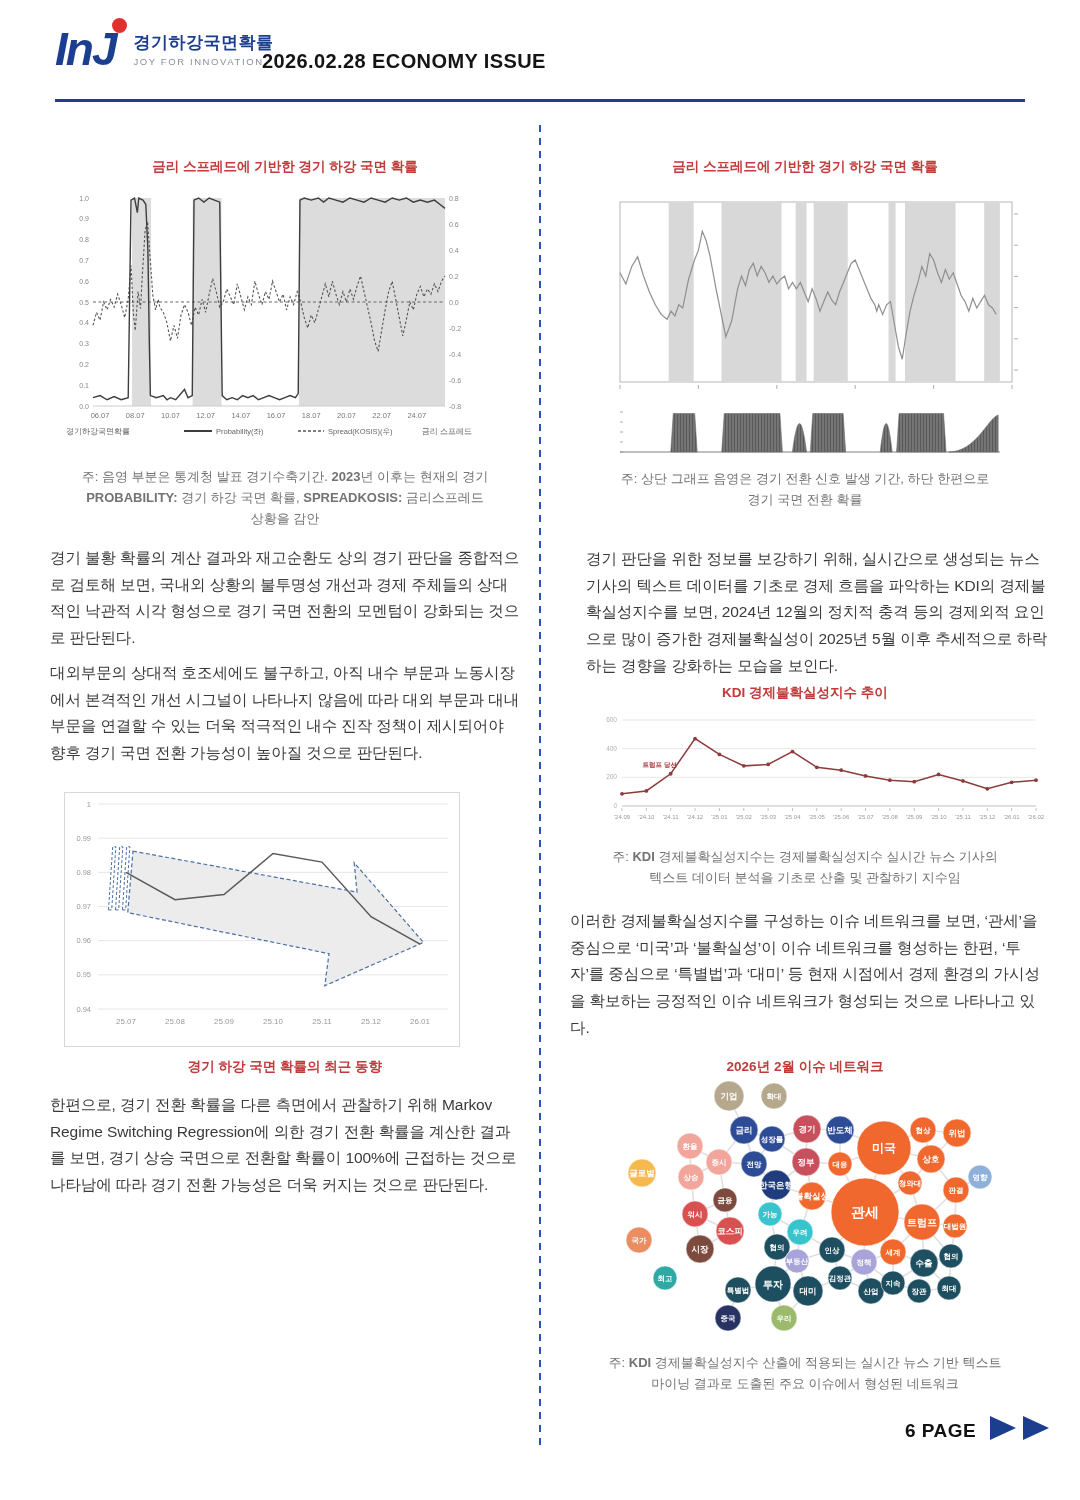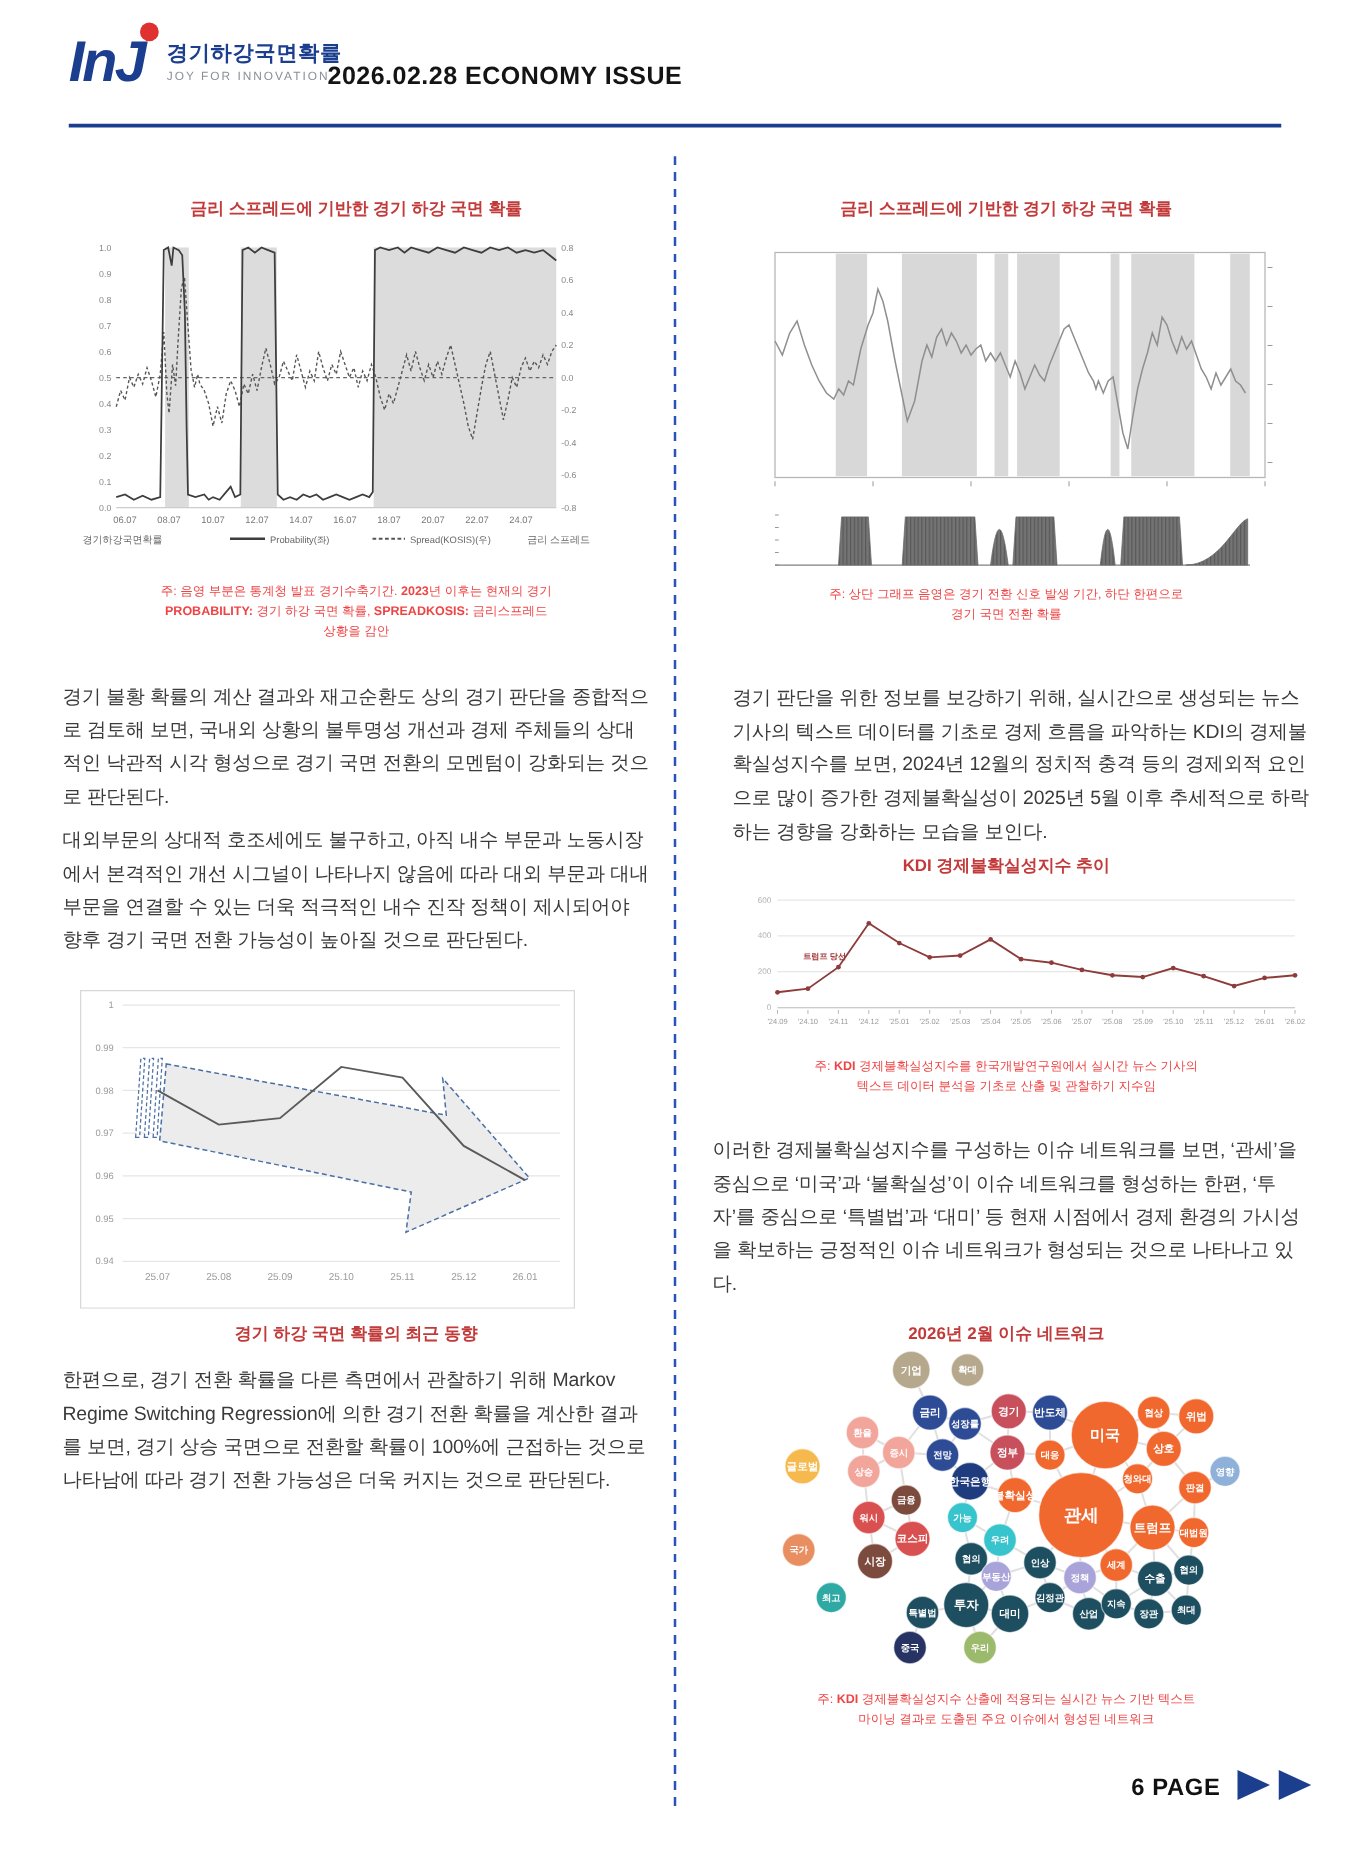--- a/index.html
+++ b/index.html
@@ -13,21 +13,21 @@
   .logo-dot{position:absolute;top:-8px;right:-2px;width:15px;height:15px;border-radius:50%;background:#e03131;}
   .logo-kr{font-size:17px;font-weight:bold;color:#1c3e8f;letter-spacing:0.5px;}
   .logo-en{font-size:9.5px;color:#8a8f98;letter-spacing:1.6px;margin-top:2px;}
   .issue-title{left:262px;top:50px;font-size:20px;font-weight:bold;color:#141414;letter-spacing:0.4px;}
   .header-rule{left:55px;top:99px;width:970px;height:3px;background:#1c3e8f;}
   
   .divider{left:539px;top:125px;width:2px;height:1320px;
            background:repeating-linear-gradient(to bottom,#2a52b8 0 7px,transparent 7px 13px);}
   
   .chart-caption{color:#c23a3a;font-weight:bold;font-size:13.5px;text-align:center;width:470px;}
-  .note{color:#ef4444;font-size:10px;line-height:1.62;text-align:center;width:470px;}
+  .note{color:#737373;font-size:13px;line-height:1.62;text-align:center;width:470px;}
   .note b{font-weight:bold;}
   .para{color:#3a3a3a;font-size:15.5px;line-height:1.72;letter-spacing:-0.1px;width:472px;text-align:left;}
   
   .footer{left:905px;top:1414px;display:flex;align-items:flex-end;gap:12px;}
   .page-label{font-size:19px;font-weight:bold;color:#111;letter-spacing:0.5px;}
   svg text{font-family:"Liberation Sans","DejaVu Sans",sans-serif;}
 </style>
 </head>
 <body>
 
@@ -253,21 +253,21 @@
     <line x1="395.2941176470588" y1="104" x2="395.2941176470588" y2="107" stroke="#aaaaaa" stroke-width="0.7"></line>
     <text x="395.2941176470588" y="115" text-anchor="middle" font-size="6" fill="#999">'25.12</text>
     <line x1="419.6470588235294" y1="104" x2="419.6470588235294" y2="107" stroke="#aaaaaa" stroke-width="0.7"></line>
     <text x="419.6470588235294" y="115" text-anchor="middle" font-size="6" fill="#999">'26.01</text>
     <line x1="444" y1="104" x2="444" y2="107" stroke="#aaaaaa" stroke-width="0.7"></line>
     <text x="444" y="115" text-anchor="middle" font-size="6" fill="#999">'26.02</text>
     <text x="67.74705882352941" y="63.013333333333335" text-anchor="middle" font-size="6.5" font-weight="bold" fill="#a23535">트럼프 당선</text>
   </svg>
 
 <div class="abs note" style="left:570px;top:846px;">
-  <div><span>주: </span><b>KDI</b><span> 경제불확실성지수를 한국개발연구원에서 실시간 뉴스 기사의</span></div>
+  <div><span>주: </span><b>KDI</b><span> 경제불확실성지수는 경제불확실성지수 실시간 뉴스 기사의</span></div>
   <div><span>텍스트 데이터 분석을 기초로 산출 및 관찰하기 지수임</span></div>
 </div>
 
 <p class="abs para" style="left:570px;top:908px;margin:0;">이러한 경제불확실성지수를 구성하는 이슈 네트워크를 보면, ‘관세’을 중심으로 ‘미국’과 ‘불확실성’이 이슈 네트워크를 형성하는 한편, ‘투자’를 중심으로 ‘특별법’과 ‘대미’ 등 현재 시점에서 경제 환경의 가시성을 확보하는 긍정적인 이슈 네트워크가 형성되는 것으로 나타나고 있다.</p>
 
 <div class="abs chart-caption" style="left:570px;top:1058px;"><b>2026</b><span>년 </span><b>2</b><span>월 이슈 네트워크</span></div>
 
 <svg class="abs" style="left:602px;top:1080px;" width="452" height="266" viewBox="0 0 452 266">
     <line x1="127" y1="16" x2="142" y2="50" stroke="#e0e0e0" stroke-width="1.6"></line>
     <line x1="142" y1="50" x2="170" y2="59" stroke="#e0e0e0" stroke-width="1.6"></line>

